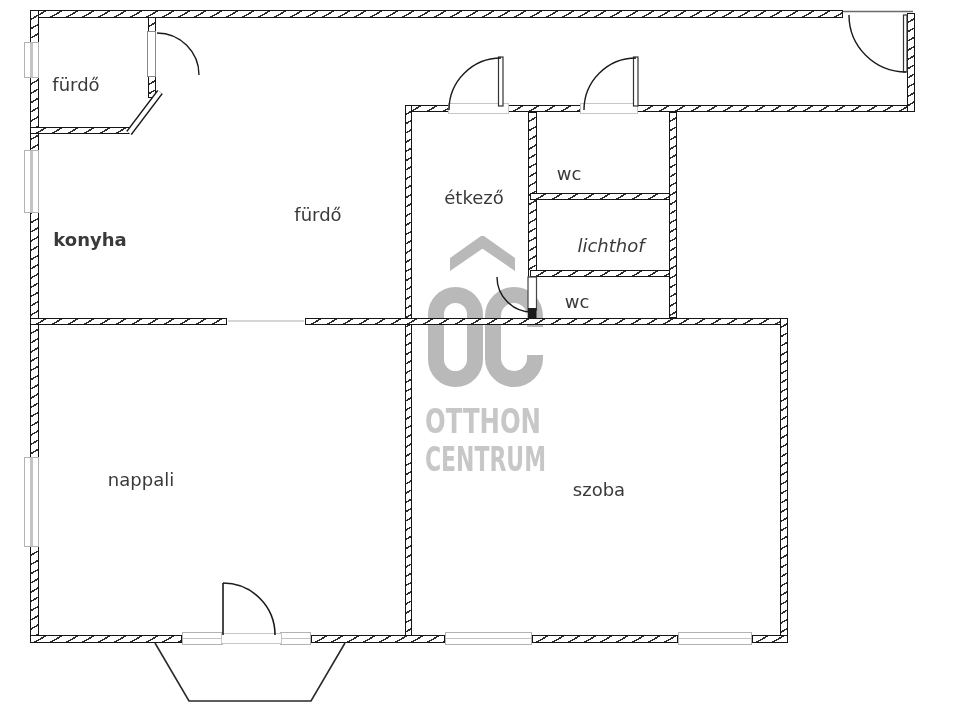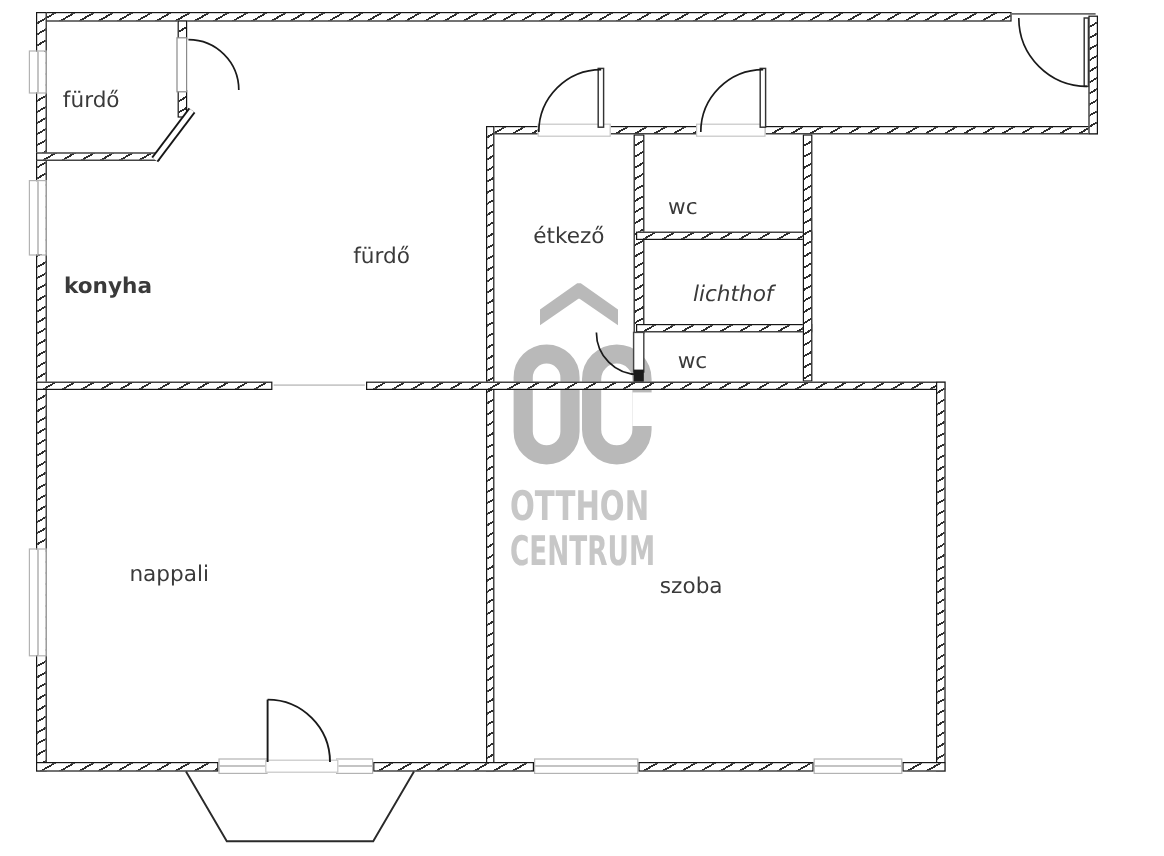--- a/index.html
+++ b/index.html
@@ -22,21 +22,21 @@
   .room-label{position:absolute;z-index:5;font-size:18px;color:#3a3a3a;white-space:nowrap;
               transform:translate(-50%,-50%);}
   .lab-furdo{left:76px;top:84px;}
   .lab-konyha{left:90px;top:239px;font-weight:bold;}
   .lab-etkezo{left:318px;top:214px;}
   .lab-gardrob{left:474px;top:197px;}
   .lab-wc-top{left:569px;top:173px;}
   .lab-lichthof{left:611px;top:245px;font-style:italic;}
   .lab-wc-bottom{left:577px;top:301px;}
   .lab-nappali{left:141px;top:479px;}
-  .lab-szoba{left:576px;top:489px;}
+  .lab-szoba{left:599px;top:489px;}
 </style>
 </head>
 <body>
 
 <div id="plan">
 
   <svg id="watermark" width="970" height="713" viewBox="0 0 970 713" aria-hidden="true">
 
     <polygon points="450,258 481,236 484,236 515,258 515,271 483,249 482,249 450,271" fill="#b9b9b9"></polygon>
 

